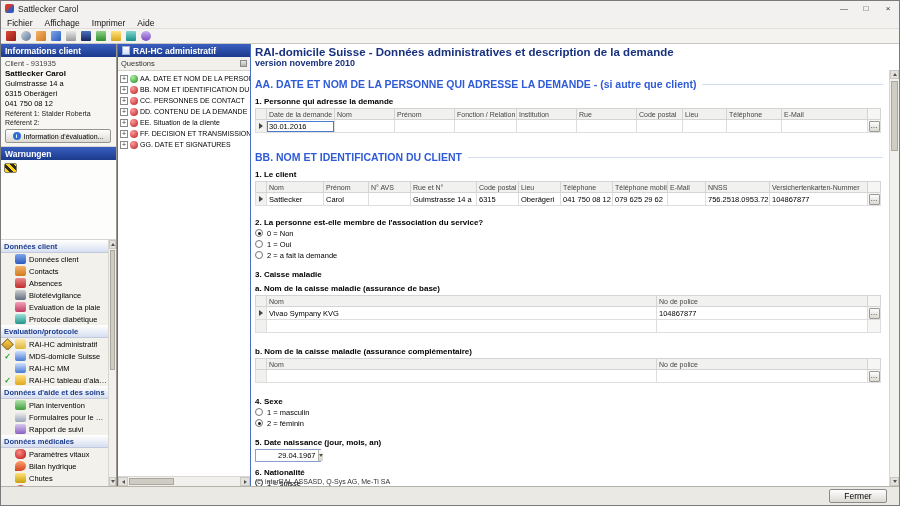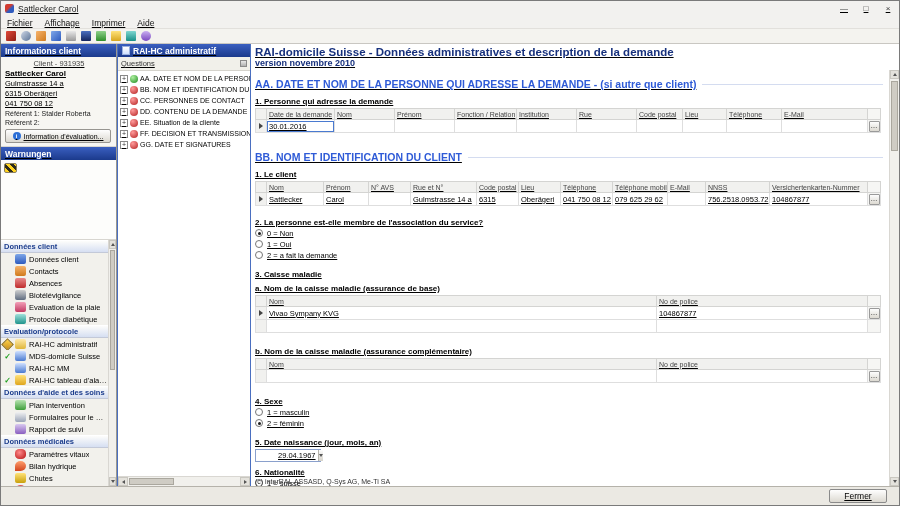--- a/index.html
+++ b/index.html
@@ -1,18 +1,18 @@
 <!DOCTYPE html>
 <html><head>
 <meta charset="utf-8">
 <style>
   *{margin:0;padding:0;box-sizing:border-box;}
   html,body{width:900px;height:506px;overflow:hidden;}
   body{font-family:"Liberation Sans",sans-serif;font-size:9px;color:#000;background:#cfcfcf;}
-  .app{width:900px;height:506px;display:flex;flex-direction:column;background:#ebe9e3;border:1px solid #7a7a7a;text-decoration:underline;}
+  .app{width:900px;height:506px;display:flex;flex-direction:column;background:#ebe9e3;border:1px solid #7a7a7a;}
 
   
   .titlebar{height:15px;background:#f2f1ef;display:flex;align-items:center;padding-left:4px;flex:0 0 auto;}
   .app-icon{width:9px;height:9px;background:linear-gradient(135deg,#d23b2f 40%,#2f5bbf 60%);border-radius:2px;margin-right:4px;}
   .title-text{font-size:8.5px;color:#222;flex:1;}
   .win-controls{display:flex;height:100%;}
   .wc{width:22px;display:flex;align-items:center;justify-content:center;font-size:8px;color:#333;}
 
   
   .menubar{height:13px;background:#f2f1ef;border-bottom:1px solid #e2e0dc;display:flex;align-items:flex-end;flex:0 0 auto;}
@@ -33,21 +33,21 @@
   .ti9{background:linear-gradient(#7fd6d0,#178f87);}
   .ti10{background:linear-gradient(#c9aef0,#7a48c0);border-radius:50%;}
 
   
   .bodyrow{flex:1;display:flex;min-height:0;}
 
   
   .sidebar{width:116px;background:#f2f1ec;border-right:1px solid #9a9890;display:flex;flex-direction:column;flex:0 0 auto;}
   .panel-header{height:13px;background:linear-gradient(#3a5fc0,#1b3a8c);color:#fff;font-weight:bold;font-size:8.5px;display:flex;align-items:center;padding:0 4px;gap:3px;flex:0 0 auto;white-space:nowrap;overflow:hidden;}
   .client-info{padding:2px 3px 3px 4px;background:#f7f6f2;border-bottom:1px solid #d8d6d0;}
-  .ci-id{font-size:7.5px;color:#444;text-align:center;}
+  .ci-id{font-size:7.5px;color:#444;}
   .ci-name{font-size:8px;font-weight:bold;margin-top:1px;}
   .ci-line{font-size:7.5px;margin-top:1px;}
   .ci-ref{font-size:7px;margin-top:2px;color:#222;white-space:nowrap;overflow:hidden;}
   .eval-btn{margin-top:3px;width:106px;height:14px;display:flex;align-items:center;justify-content:center;gap:3px;background:linear-gradient(#fefefe,#dcd9d1);border:1px solid #979590;border-radius:2px;font-size:7px;font-family:"Liberation Sans",sans-serif;}
   .info-ico{width:8px;height:8px;border-radius:50%;background:#2d6fd6;color:#fff;font-size:6px;font-weight:bold;display:flex;align-items:center;justify-content:center;}
   .info-ico::before{content:"i";}
   .warn-area{height:80px;background:#fdfdfb;border-bottom:1px solid #d8d6d0;padding:3px;}
   .warn-ico{width:13px;height:10px;background:repeating-linear-gradient(45deg,#ffd21e 0 3px,#2b2b1e 3px 6px);border-radius:2px;border:1px solid #8a8060;}
   .nav-area{flex:1;position:relative;overflow:hidden;background:#f2f1ec;}
   .nav-inner{position:absolute;top:0;left:0;right:8px;}

